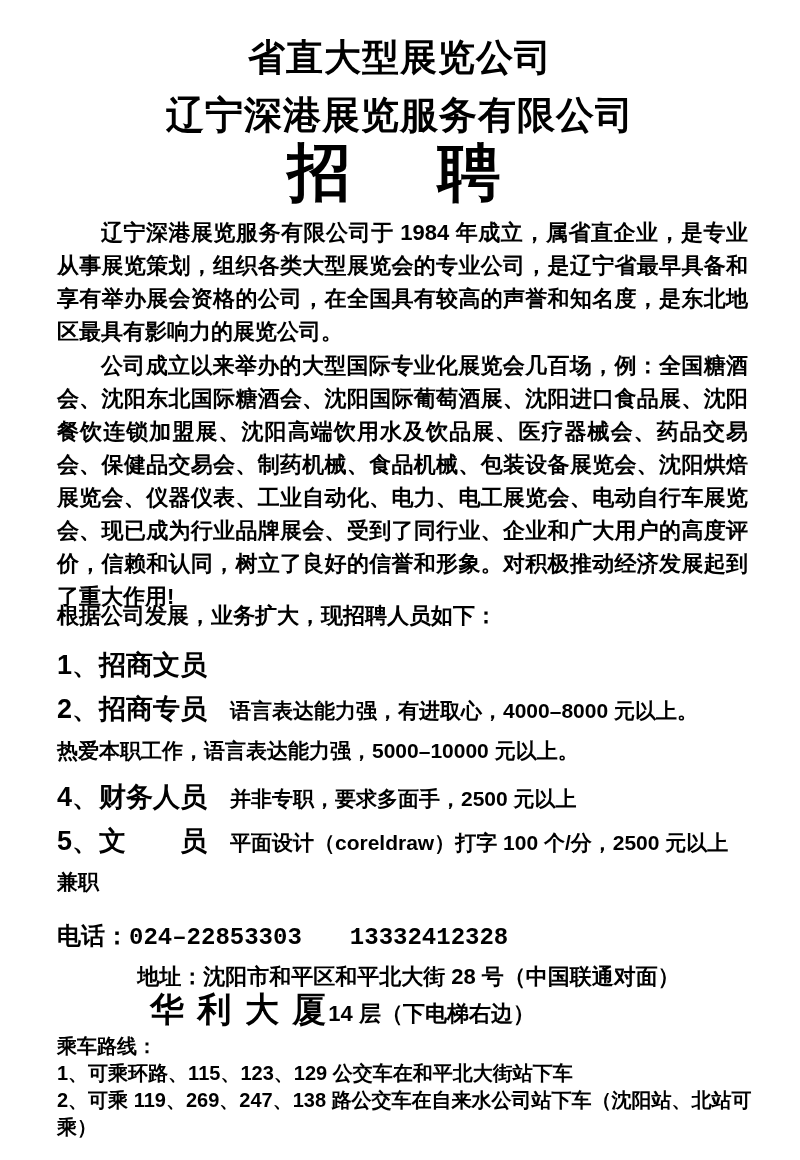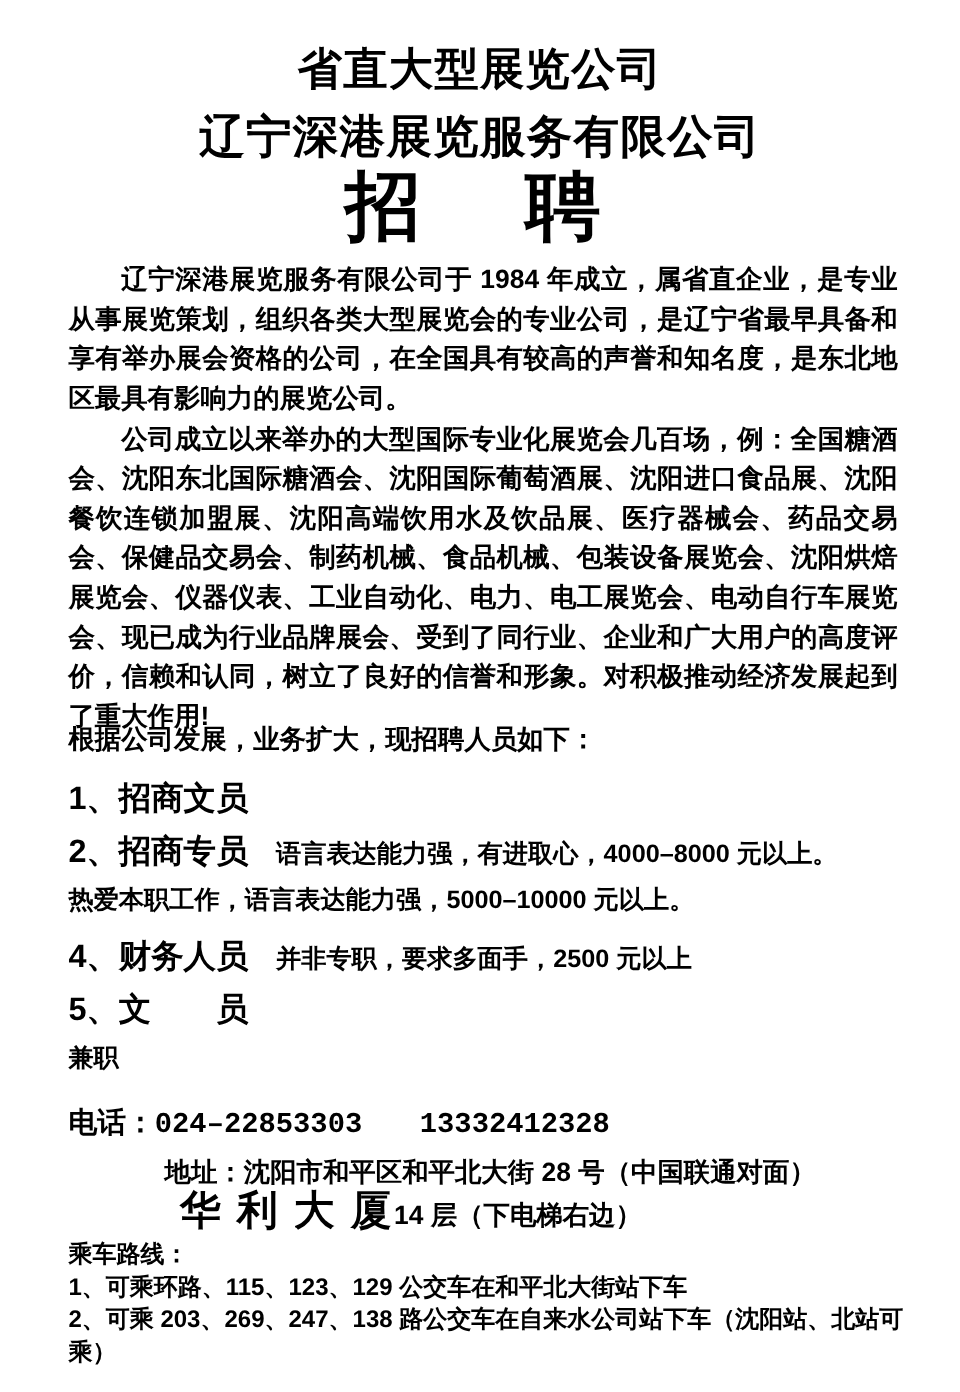--- a/index.html
+++ b/index.html
@@ -61,34 +61,35 @@
   </div>
   <div class="abs row" style="top:736px">
     <span class="pdesc">热爱本职工作，语言表达能力强，5000–10000 元以上。</span>
   </div>
   <div class="abs row" style="top:780px">
     <span class="ptitle">4、财务人员</span>
     <span class="pdesc">并非专职，要求多面手，2500 元以上</span>
   </div>
   <div class="abs row" style="top:824px">
     <span class="ptitle">5、文　　员</span>
+    <span class="pdesc">平面设计（coreldraw）打字 100 个/分，2500 元以上</span>
   </div>
   <div class="abs row" style="top:867px">
     <span class="pdesc">兼职</span>
   </div>
 
   <div class="abs phone">
     <span>电话：</span><span>024–22853303</span><span class="ph2">13332412328</span>
   </div>
 
   <div class="abs addr">地址：沈阳市和平区和平北大街 28 号（中国联通对面）</div>
 
   <div class="abs building">
     <span class="bname">华 利 大 厦</span><span class="bdetail">14 层（下电梯右边）</span>
   </div>
 
   <div class="abs routes">
     <div>乘车路线：</div>
     <div>1、可乘环路、115、123、129 公交车在和平北大街站下车</div>
-    <div>2、可乘 203、269、247、138 路公交车在自来水公司站下车（沈阳站、北站可乘）</div>
+    <div>2、可乘 119、269、247、138 路公交车在自来水公司站下车（沈阳站、北站可乘）</div>
   </div>
 
 </div>
 
 </body></html>

